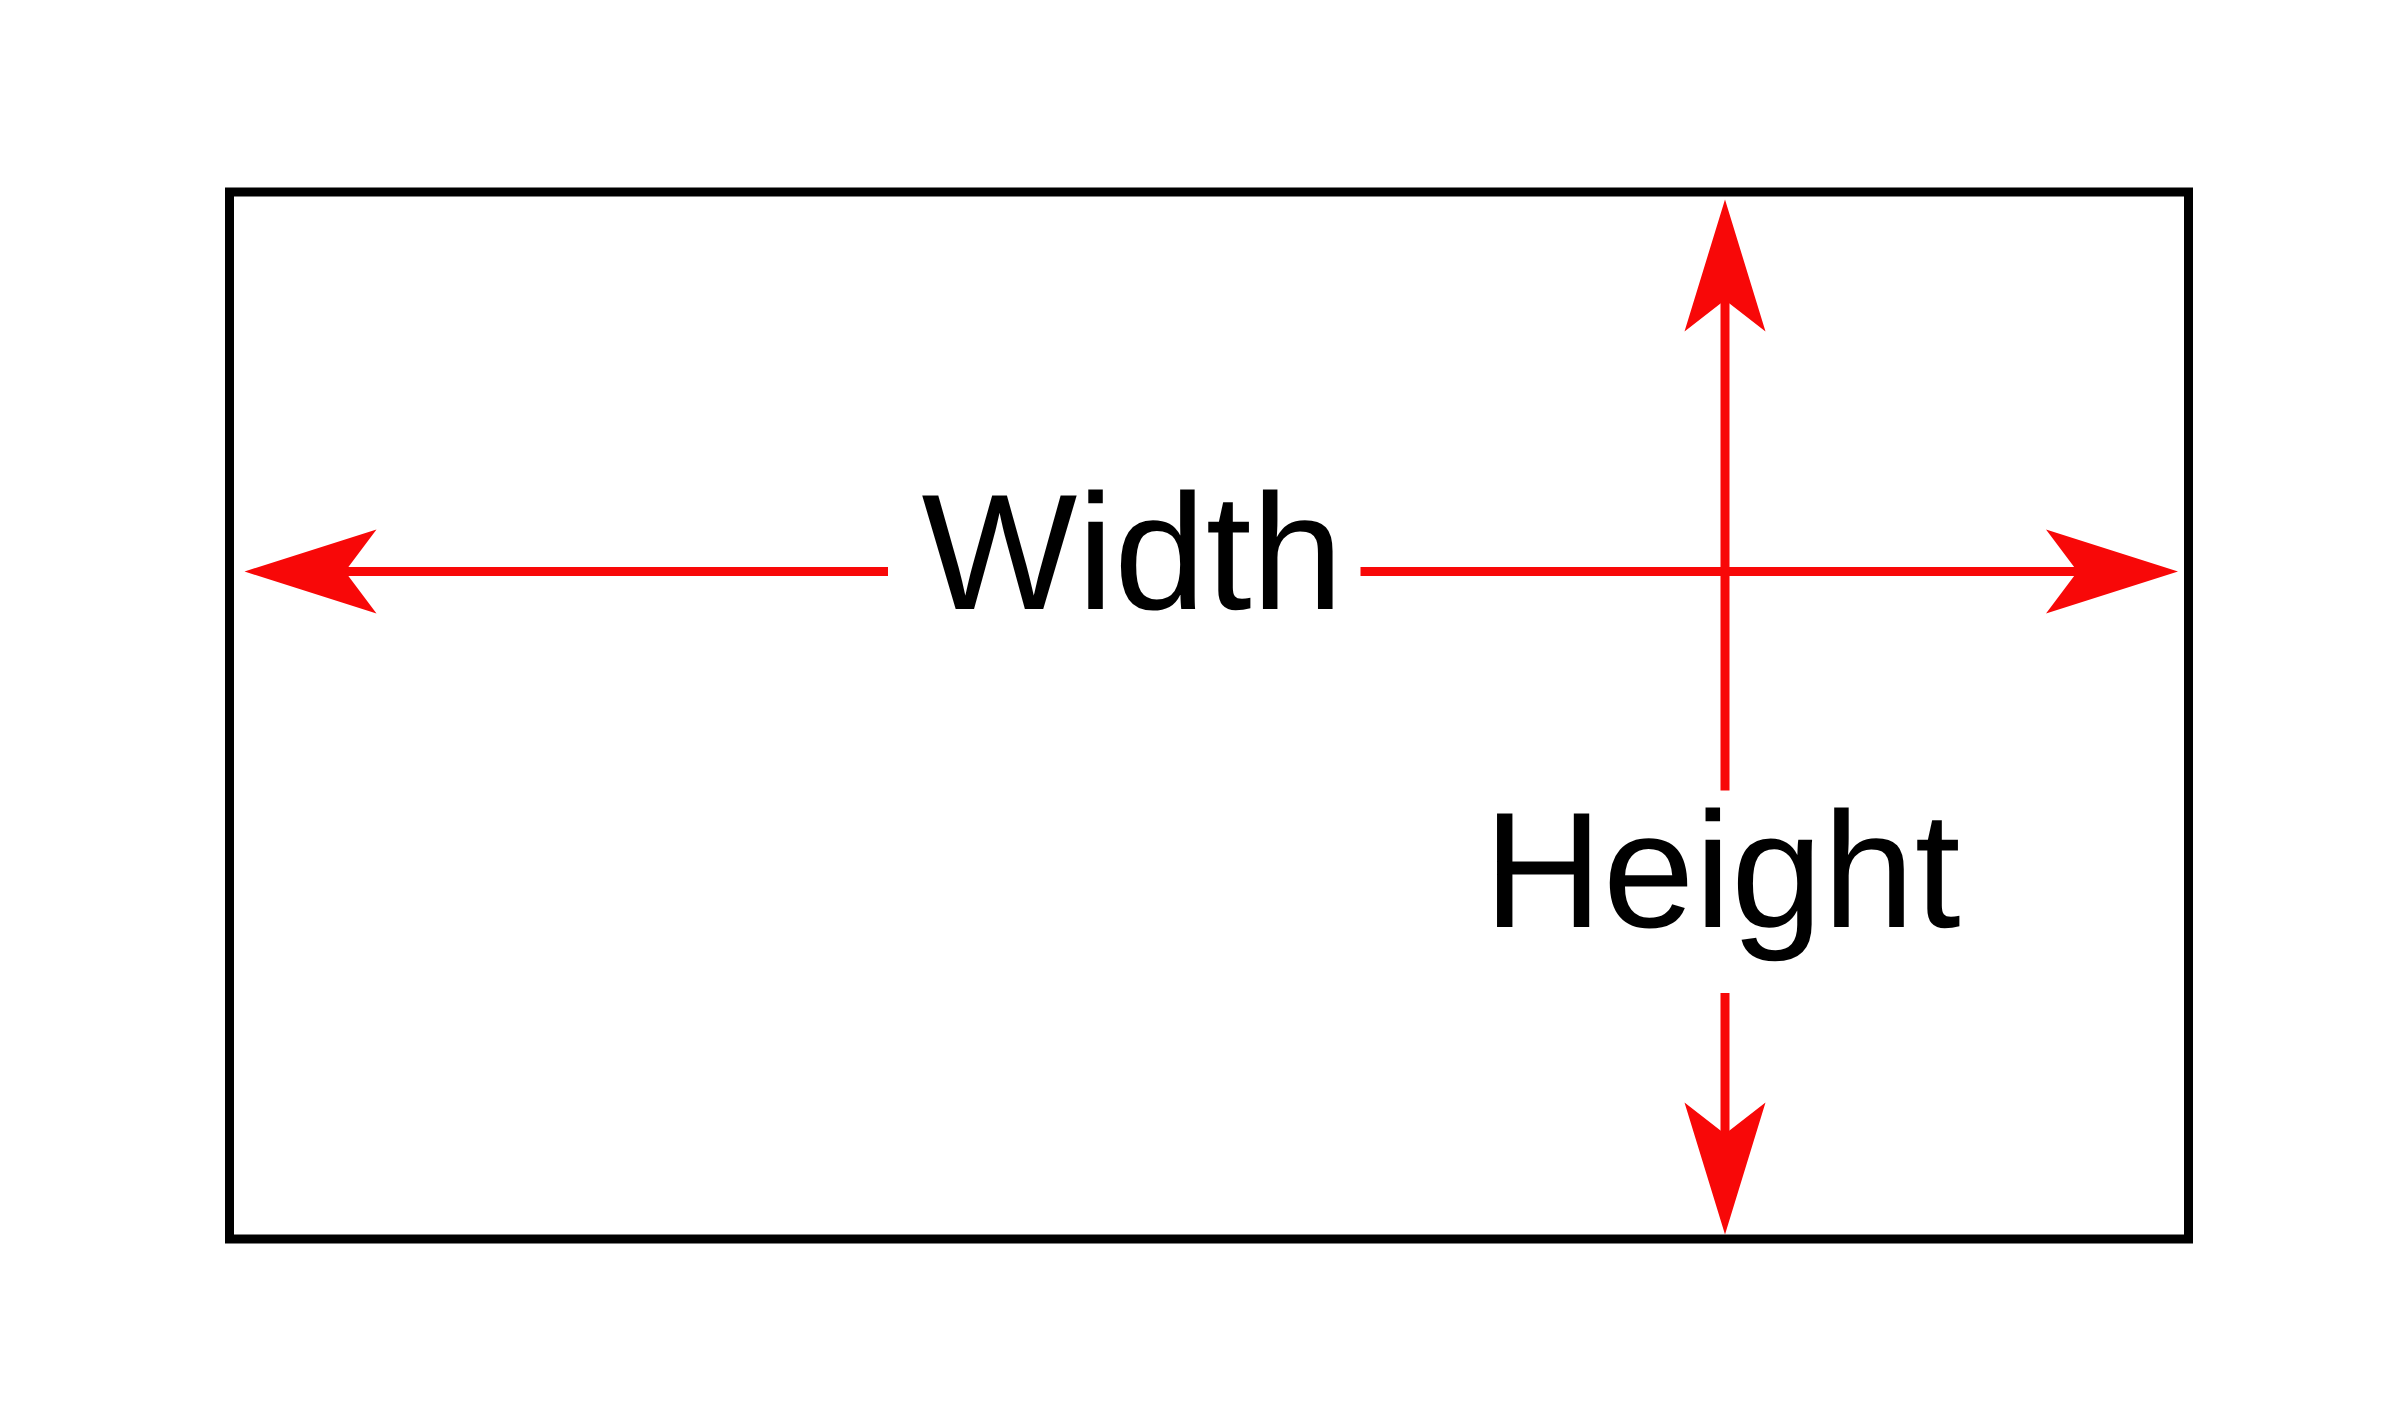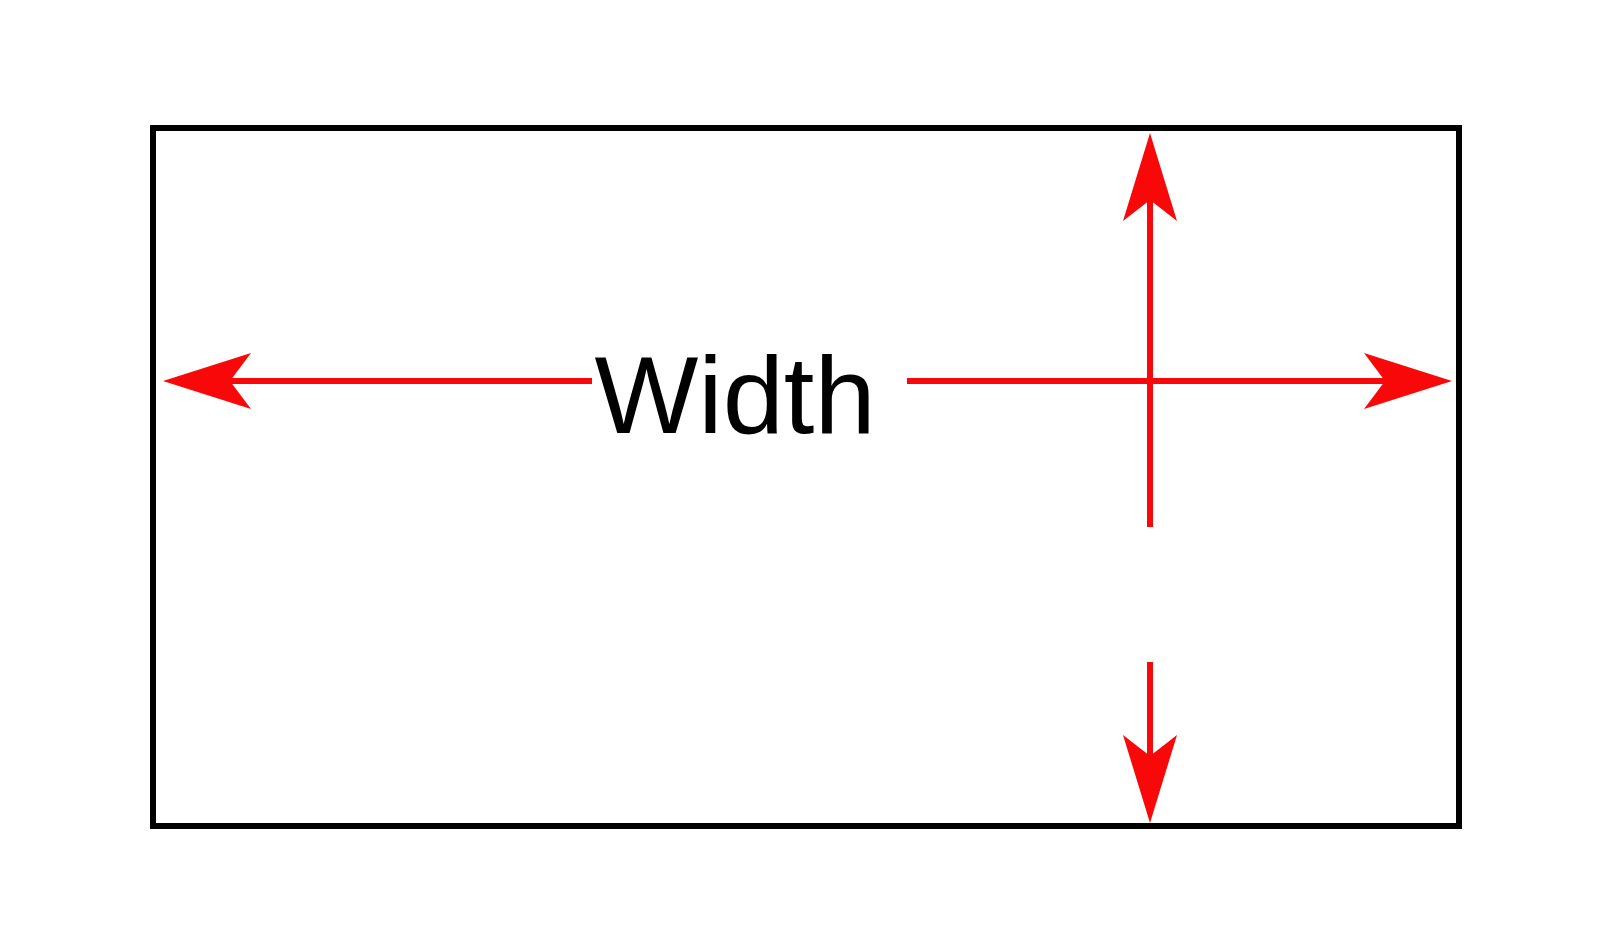--- a/index.html
+++ b/index.html
@@ -44,23 +44,22 @@
   .label {
     position: absolute;
     color: #000000;
     font-size: 110px;
     line-height: 1;
     white-space: nowrap;
     transform: translateX(-50%);
     user-select: none;
   }
   .width-label {
-    left: 735px;
+    left: 755px;
     top: 314px;
-    margin-top: 26px;
   }
   .height-label {
     left: 1148px;
     top: 526px;
   }
 </style>
 </head>
 <body>
 
 <div class="canvas">
@@ -77,14 +76,15 @@
     <g>
       <line x1="1150" y1="195" x2="1150" y2="527"></line>
       <line x1="1150" y1="662" x2="1150" y2="760"></line>
       <polygon points="1150,133 1123,221 1150,200 1177,221"></polygon>
       <polygon points="1150,823 1123,735 1150,756 1177,735"></polygon>
     </g>
   </svg>
 
   <div class="label width-label">Width</div>
 
+  <div class="label height-label">Height</div>
 
 </div>
 
 </body></html>

